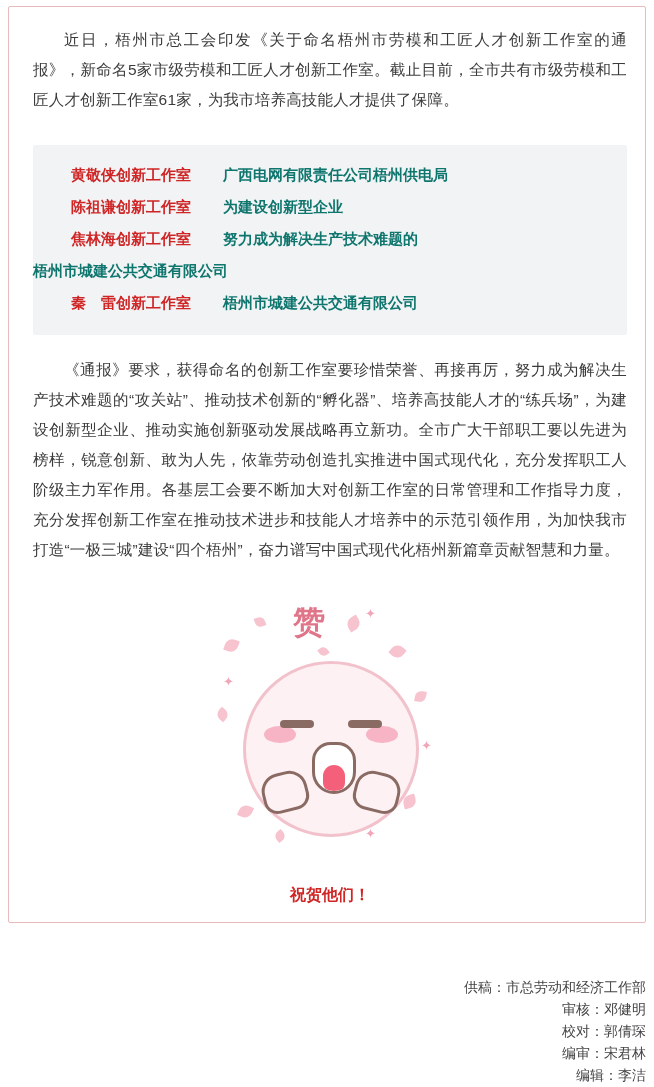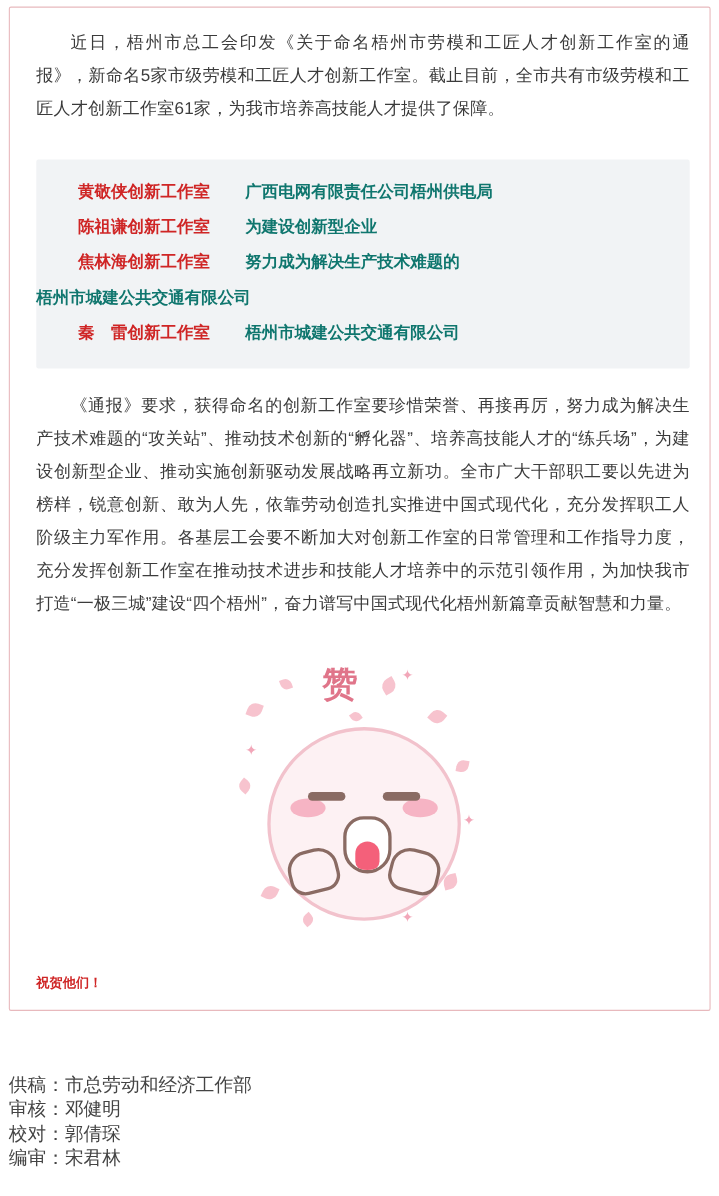--- a/index.html
+++ b/index.html
@@ -186,34 +186,36 @@
     color: #f2a7b9;
     font-size: 13px;
     line-height: 13px;
   }
   .s1 { left: 150px; top: 8px; }
   .s2 { left: 8px; top: 76px; }
   .s3 { left: 206px; top: 140px; }
   .s4 { left: 150px; top: 228px; }
 
   .congrats {
+    text-align: center;
     color: #cf2525;
     font-weight: bold;
-    font-size: 12px;
+    font-size: 16px;
     margin-top: 36px;
   }
 
   .credits {
     position: absolute;
     left: 8px;
     top: 976px;
     width: 638px;
-    font-size: 17px;
+    font-size: 14px;
     line-height: 22px;
     color: #444444;
+    text-align: right;
   }
   .credit-line { white-space: pre; }
 </style>
 </head>
 <body>
 
 <div class="article-card">
 
   <p class="para">近日，梧州市总工会印发《关于命名梧州市劳模和工匠人才创新工作室的通报》，新命名5家市级劳模和工匠人才创新工作室。截止目前，全市共有市级劳模和工匠人才创新工作室61家，为我市培养高技能人才提供了保障。</p>
 
@@ -276,13 +278,14 @@
   </div>
 
   <div class="congrats">祝贺他们！</div>
 </div>
 
 <div class="credits">
   <div class="credit-line">供稿：市总劳动和经济工作部</div>
   <div class="credit-line">审核：邓健明</div>
   <div class="credit-line">校对：郭倩琛</div>
   <div class="credit-line">编审：宋君林</div>
+  <div class="credit-line">编辑：李洁</div>
 </div>
 
 </body></html>

